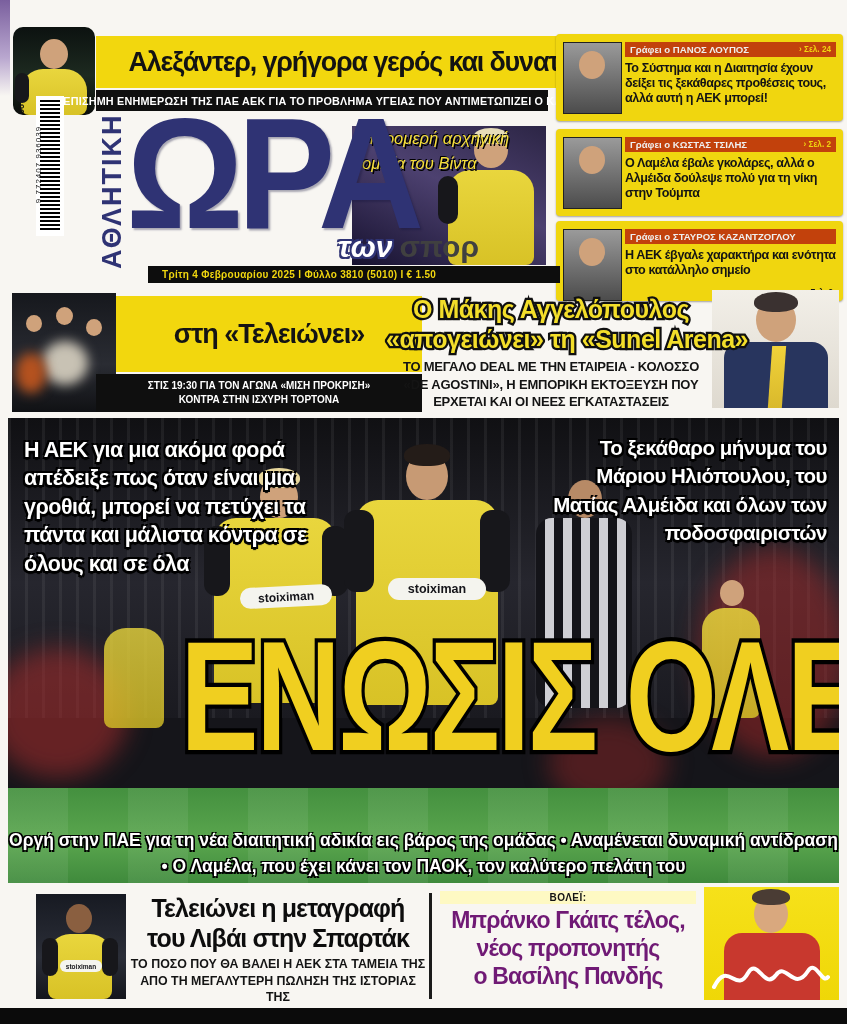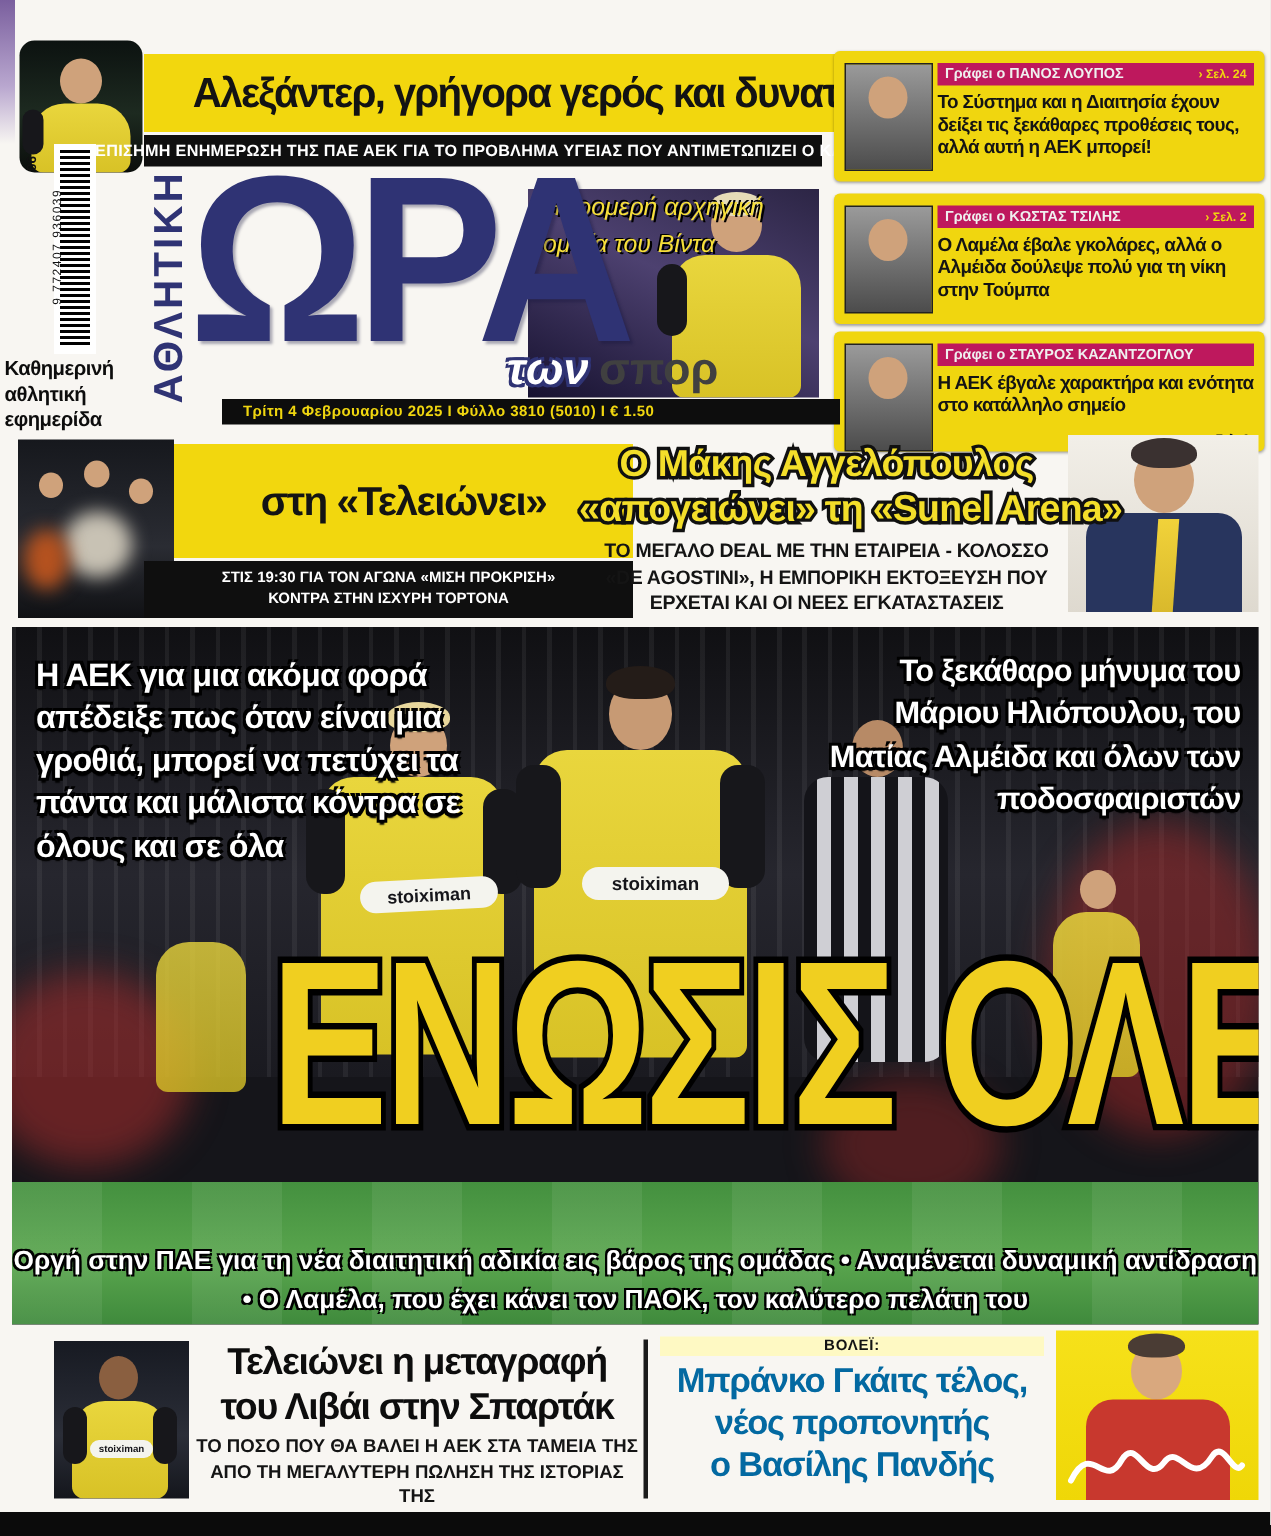--- a/index.html
+++ b/index.html
@@ -26,21 +26,21 @@
             align-items:center;justify-content:center;padding-left:36px;}
   .tb-strip .t{font-size:28px;font-weight:bold;color:#131313;letter-spacing:-1.2px;transform:scaleX(.96);white-space:nowrap;}
   .tb-black{left:96px;top:90px;width:452px;height:21px;background:#0f0f0f;color:#fff;display:flex;
             align-items:center;justify-content:center;font-size:10.8px;font-weight:bold;letter-spacing:.2px;white-space:nowrap;}
 
   
   .colbox{position:absolute;left:556px;width:287px;background:#f0d60f;border-radius:4px;
           box-shadow:0 1px 2px rgba(0,0,0,.35);}
   .colbox .cphoto{position:absolute;left:7px;top:8px;width:57px;height:70px;
           background:linear-gradient(180deg,#9a9a9a,#4c4c4c);border:1px solid #222;}
-  .colbox .cbar{position:absolute;left:69px;top:8px;right:7px;height:15px;background:#be185d;color:#efefef;
+  .colbox .cbar{position:absolute;left:69px;top:8px;right:7px;height:15px;background:#c2410c;color:#efefef;
           font-size:9.6px;font-weight:bold;display:flex;align-items:center;padding:0 5px;white-space:nowrap;}
   .colbox .cref{margin-left:auto;color:#f0d60f;font-size:8.2px;}
   .colbox .ctext{position:absolute;left:69px;top:27px;right:6px;font-size:12.6px;line-height:1.2;
           font-weight:bold;color:#141414;letter-spacing:-.4px;}
   .colbox .cref-bottom{position:absolute;right:10px;bottom:4px;font-size:8.2px;font-weight:bold;color:#141414;}
 
   
   .issue-code{left:16px;top:104px;font-size:9px;font-weight:bold;color:#111;transform:rotate(-90deg);}
   .barcode{left:40px;top:100px;width:20px;height:132px;background:repeating-linear-gradient(180deg,#000 0 2px,#fff 2px 4px);
            outline:4px solid #fff;}
@@ -96,21 +96,21 @@
   .subdeck .l{font-size:17.5px;font-weight:bold;line-height:1.5;}
 
   
   .bl-photo{left:36px;top:894px;width:90px;height:105px;background:linear-gradient(180deg,#171a22,#2b2e38 60%,#14161c);}
   .bl-head{left:128px;top:893px;width:300px;text-align:center;color:#0d0d0d;}
   .bl-head .l{font-size:25px;font-weight:bold;line-height:1.2;letter-spacing:-.9px;white-space:nowrap;}
   .bl-sub{left:128px;top:956px;width:300px;text-align:center;font-size:12.4px;font-weight:bold;color:#141414;line-height:1.35;}
   .divider-v{left:429px;top:893px;width:3px;height:106px;background:#1b1b1b;}
   .br-kicker{left:440px;top:891px;width:256px;height:13px;background:#fef9c3;display:flex;align-items:center;
              justify-content:center;font-size:10px;font-weight:bold;color:#141414;letter-spacing:.5px;}
-  .br-head{left:436px;top:906px;width:264px;text-align:center;color:#0369a1;}
+  .br-head{left:436px;top:906px;width:264px;text-align:center;color:#701a75;}
   .br-head .l{font-size:23px;font-weight:bold;line-height:1.22;letter-spacing:-.8px;white-space:nowrap;}
   .br-photo{left:704px;top:887px;width:135px;height:113px;background:linear-gradient(180deg,#f6e11a,#efd707);}
   .bottom-bar{left:0;top:1008px;width:847px;height:16px;background:#0b0b0b;}
   .smear{left:0;top:0;width:10px;height:96px;background:linear-gradient(180deg,#7a5f9e,#b9a7cf 60%,rgba(185,167,207,0));}
 </style>
 </head>
 <body>
 
 <div class="page">
   <div class="abs smear"></div>
@@ -154,21 +154,20 @@
     <div class="cbar">
       <span>Γράφει ο ΣΤΑΥΡΟΣ ΚΑΖΑΝΤΖΟΓΛΟΥ</span>
     </div>
     <div class="ctext">Η ΑΕΚ έβγαλε χαρακτήρα και ενότητα στο κατάλληλο σημείο</div>
     <div class="cref-bottom">› Σελ. 9</div>
   </div>
 
   <div class="abs issue-code">06</div>
   <div class="abs barcode"></div>
   <div class="abs barcode-num">9 772407 936039</div>
-  <div class="abs tagline">Καθημερινή αθλητική εφημερίδα</div>
   <div class="abs vert-title">ΑΘΛΗΤΙΚΗ</div>
   <div class="abs main-title">ΩΡΑ</div>
 
   <div class="photo mast-photo">
     <div class="head" style="left:122px;top:6px;width:34px;height:36px;"></div>
     <div class="hair" style="left:122px;top:2px;width:34px;height:16px;background:#e6dcb8;"></div>
     <div class="torso yellow" style="left:96px;top:44px;width:86px;height:95px;"></div>
     <div class="sleeve" style="left:86px;top:50px;width:20px;height:48px;"></div>
     <div class="mast-caption">Η τρομερή αρχηγική ομιλία του Βίντα</div>
   </div>

